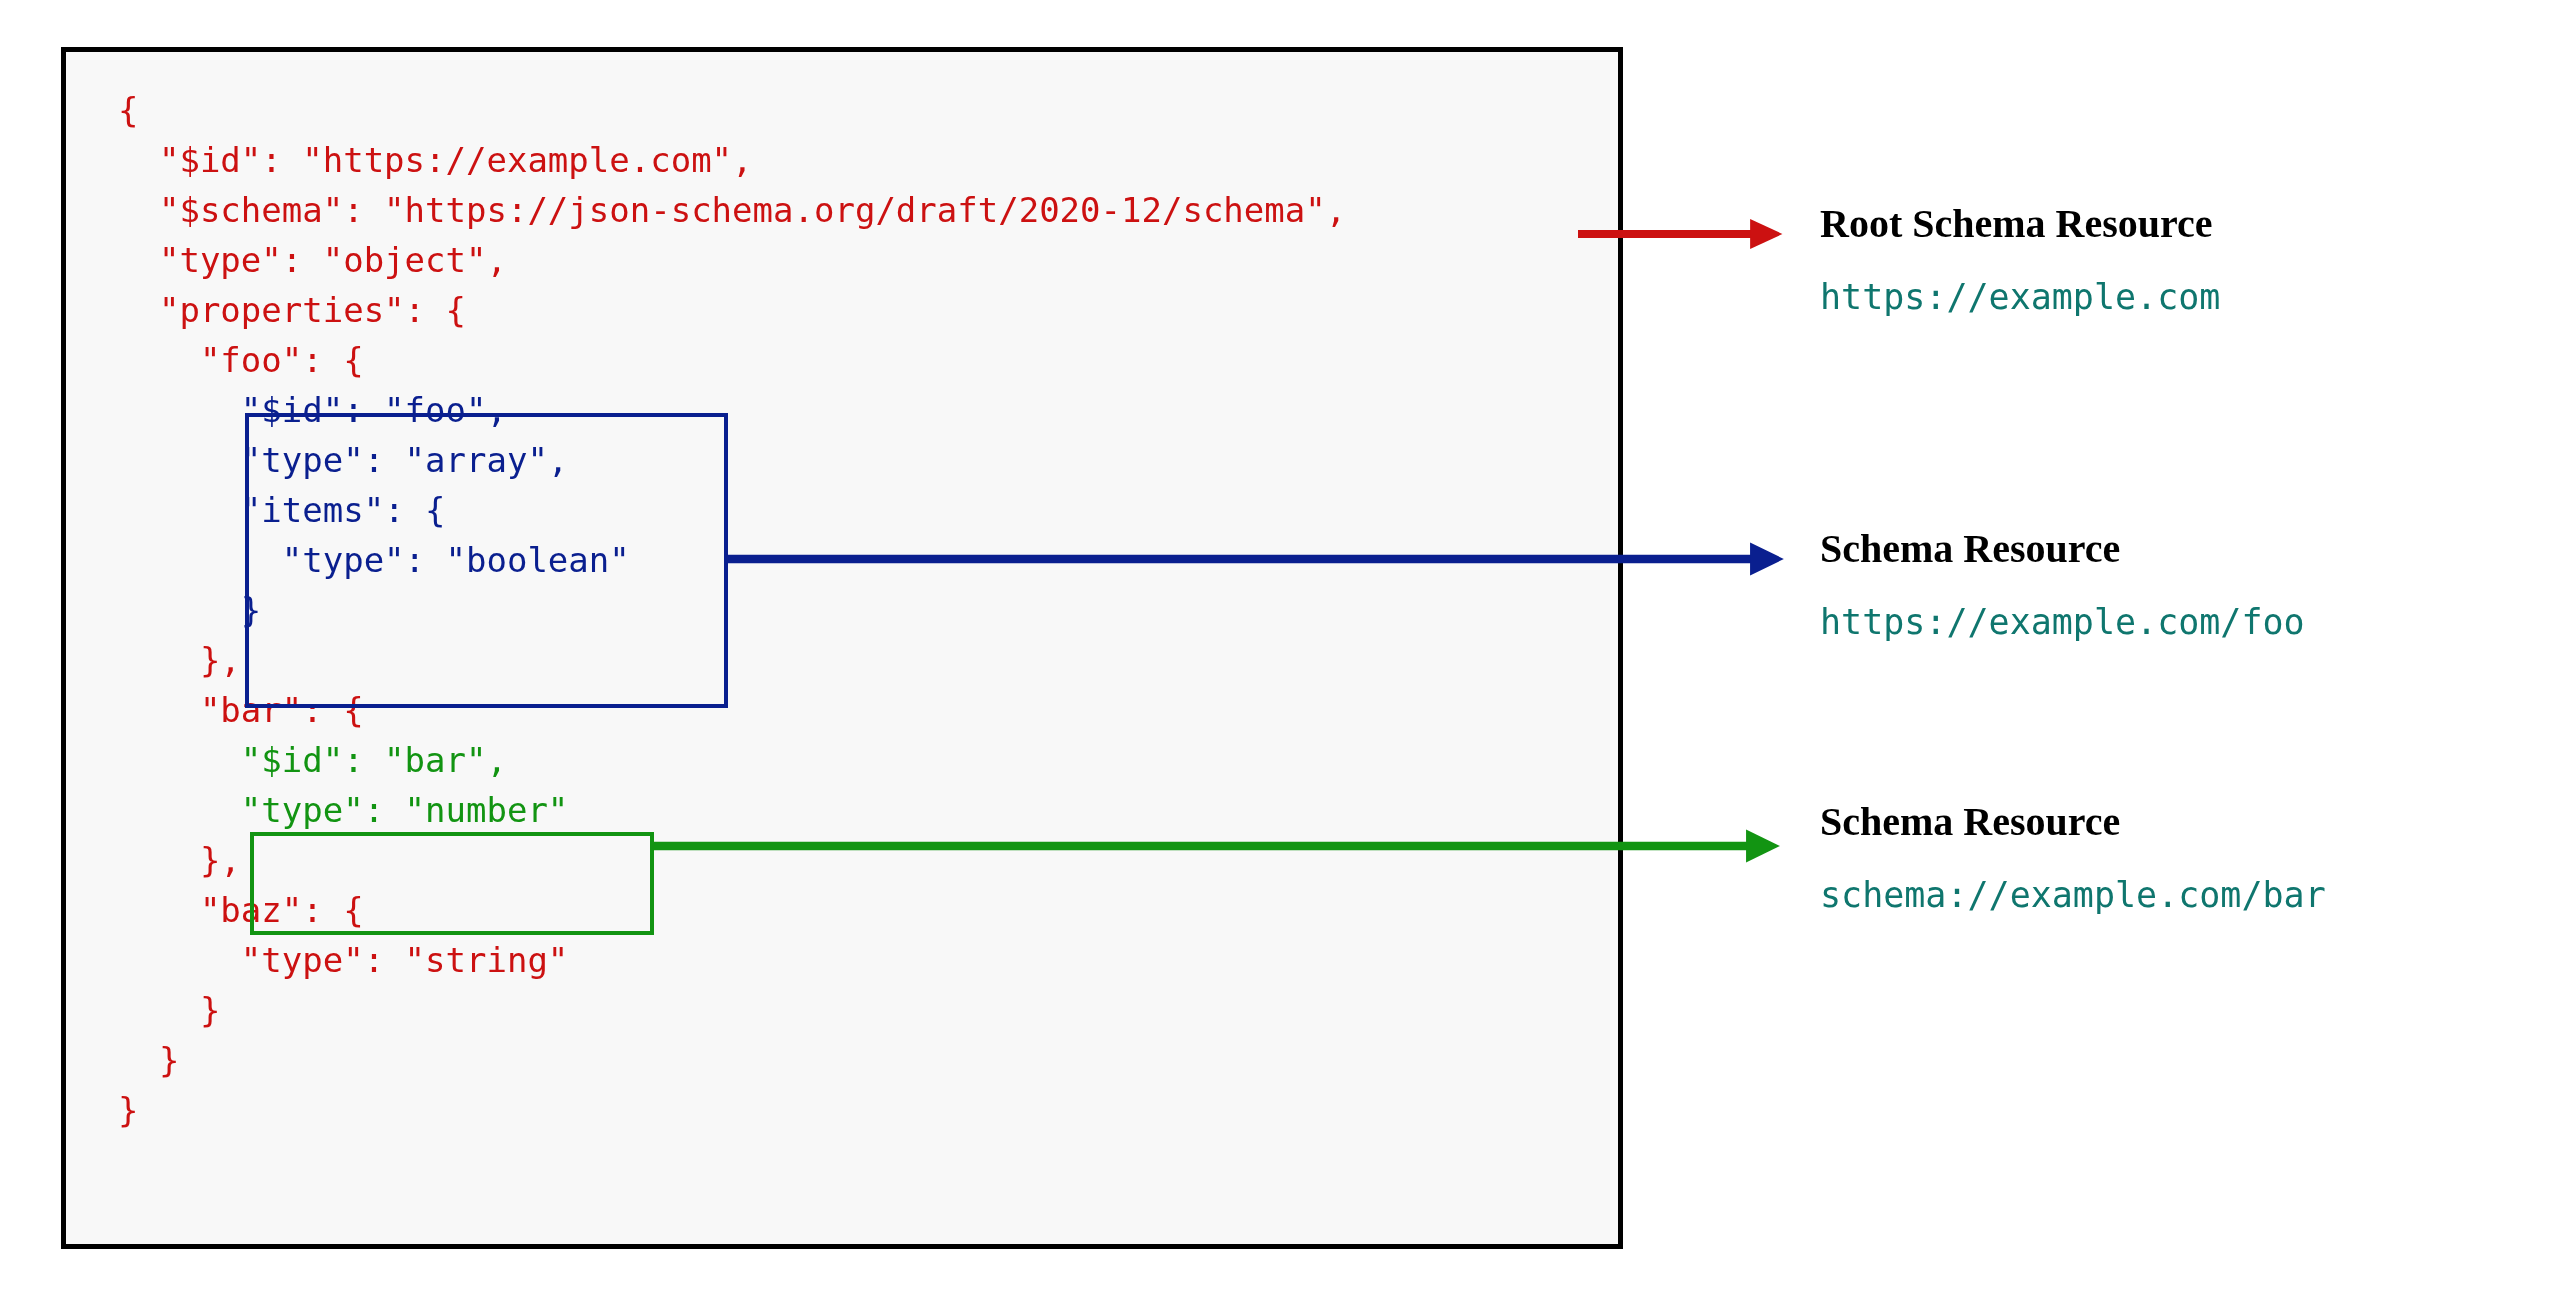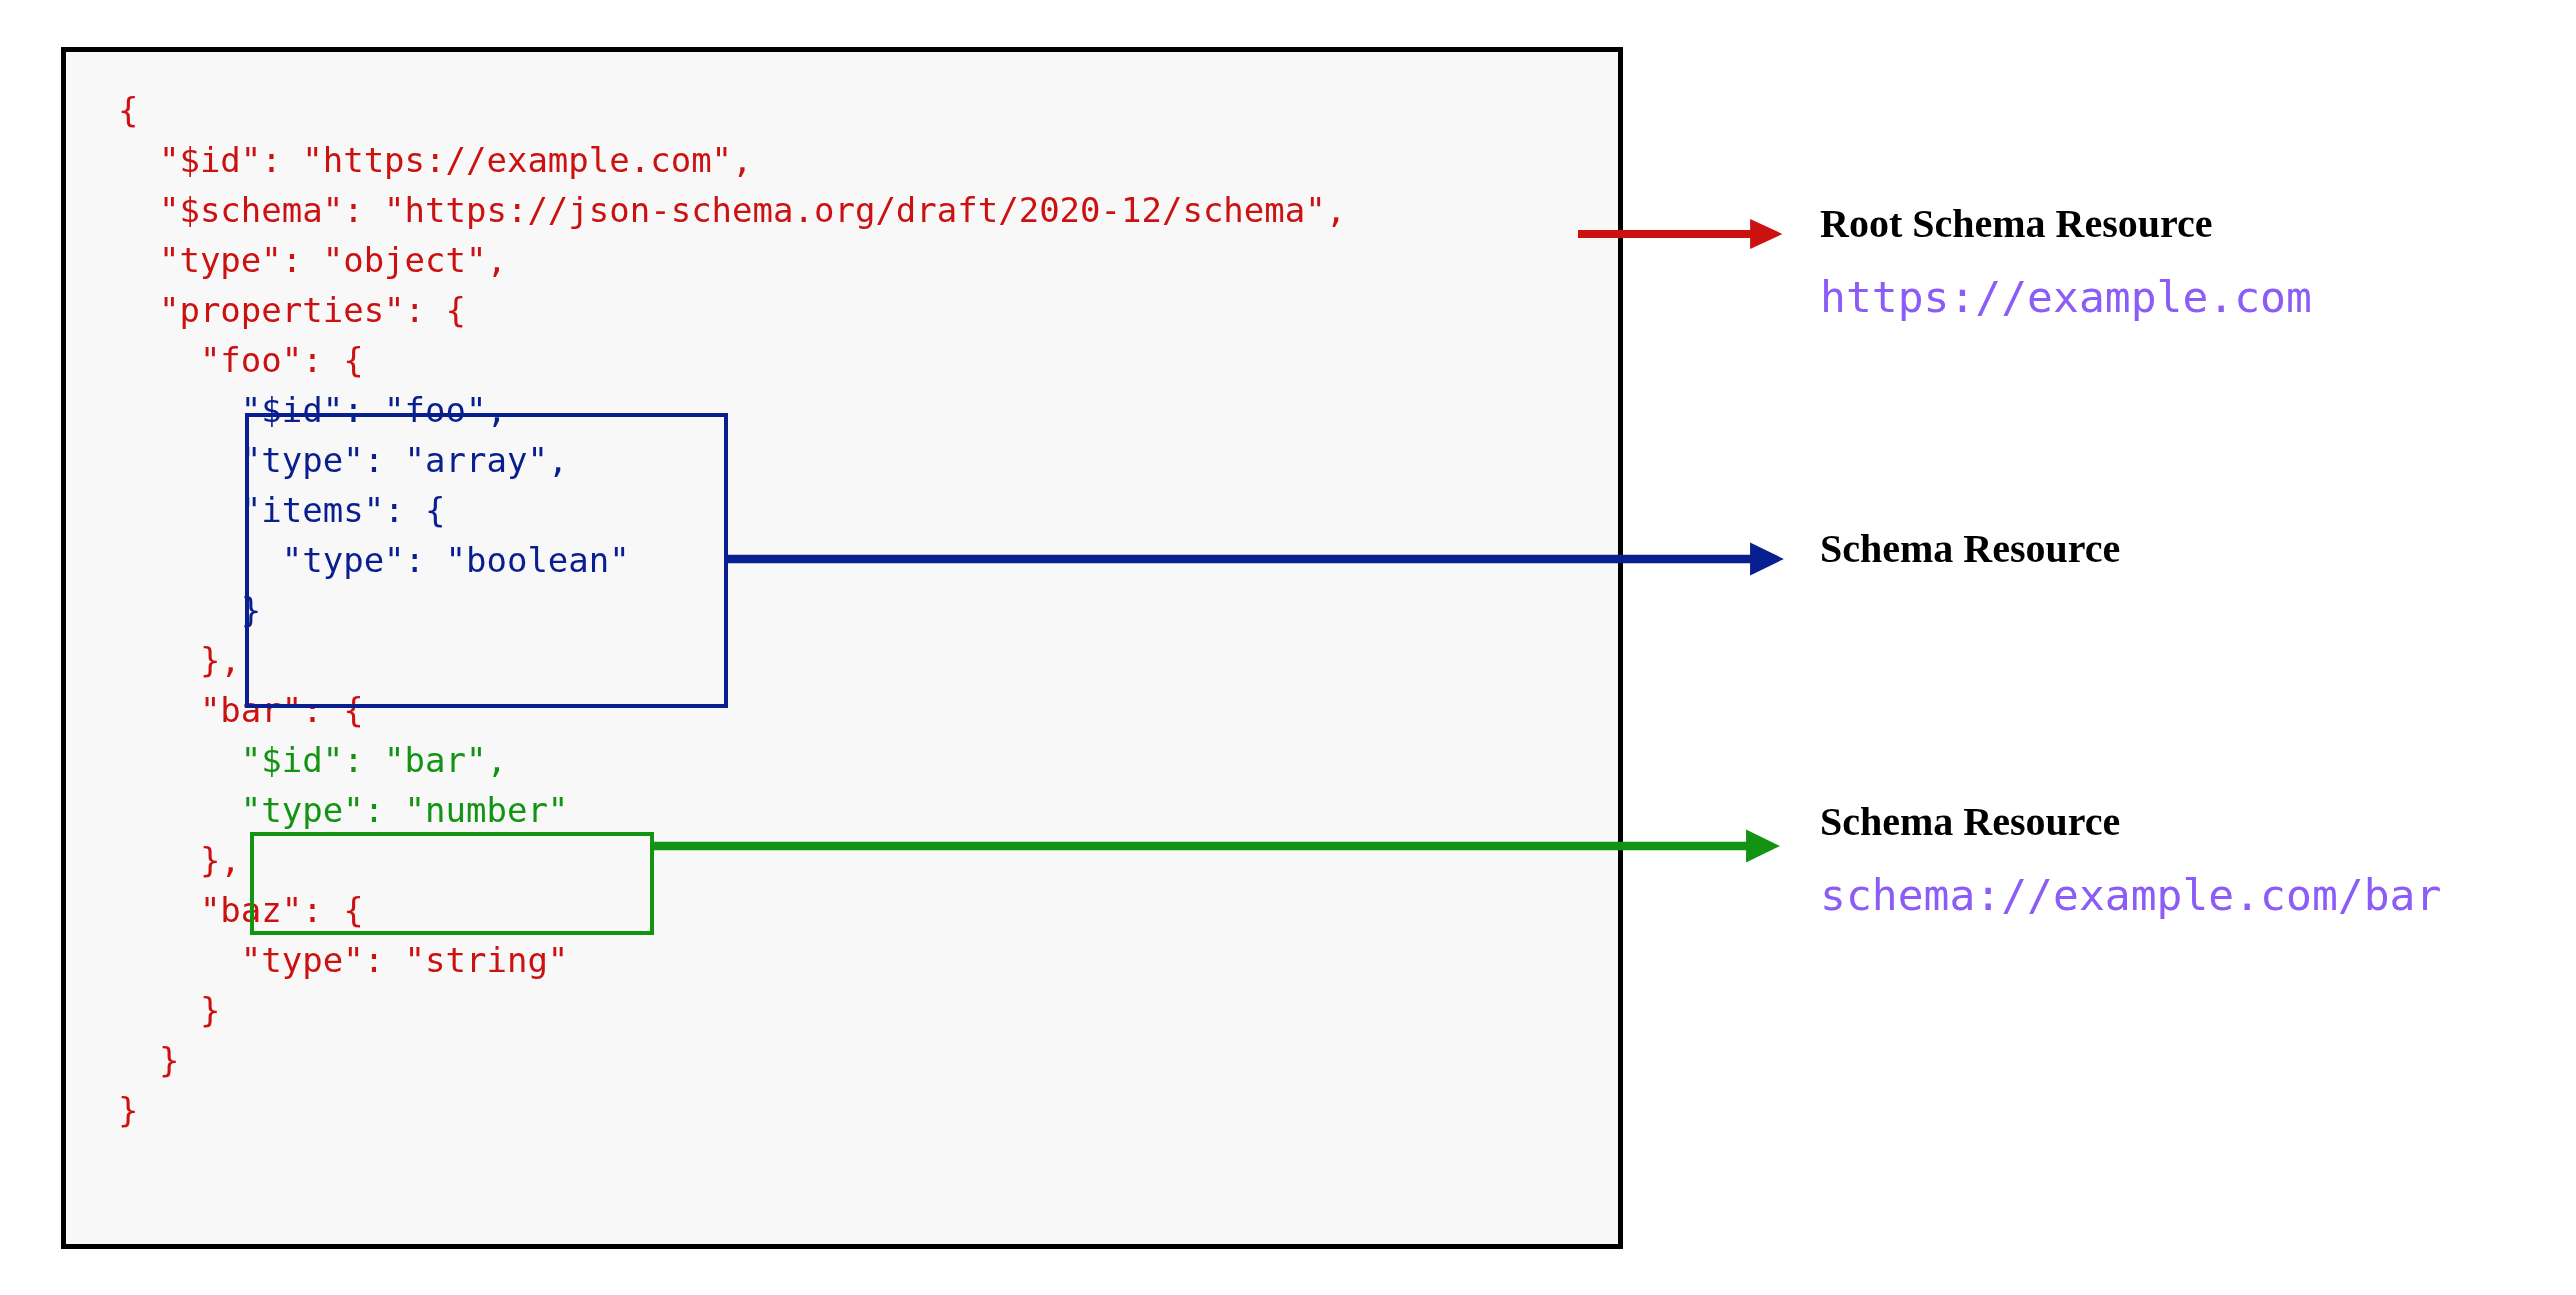--- a/index.html
+++ b/index.html
@@ -90,23 +90,23 @@
     font-weight: bold;
     font-size: 40px;
     line-height: 47px;
     color: #000000;
     white-space: nowrap;
   }
   .label-uri {
     margin: 0;
     margin-top: 30px;
     font-family: "DejaVu Sans Mono", "Liberation Mono", monospace;
-    font-size: 43px;
+    font-size: 35px;
     line-height: 40px;
-    color: #8b5cf6;
+    color: #0f766e;
     white-space: nowrap;
   }
 </style>
 </head>
 <body>
 
 <div id="code-panel">
 
   <pre id="code-block"><span class="code-line">{</span><span class="code-line">  "$id": "https://example.com",</span><span class="code-line">  "$schema": "https://json-schema.org/draft/2020-12/schema",</span><span class="code-line">  "type": "object",</span><span class="code-line">  "properties": {</span><span class="code-line">    "foo": {</span><span class="code-line blue-code">      "$id": "foo",</span><span class="code-line blue-code">      "type": "array",</span><span class="code-line blue-code">      "items": {</span><span class="code-line blue-code">        "type": "boolean"</span><span class="code-line blue-code">      }</span><span class="code-line">    },</span><span class="code-line">    "bar": {</span><span class="code-line green-code">      "$id": "bar",</span><span class="code-line green-code">      "type": "number"</span><span class="code-line">    },</span><span class="code-line">    "baz": {</span><span class="code-line">      "type": "string"</span><span class="code-line">    }</span><span class="code-line">  }</span><span class="code-line">}</span></pre>
 
@@ -130,19 +130,20 @@
   <polygon points="1525,2 1572,25 1525,48" fill="#129412"></polygon>
 </svg>
 
 <div id="root-label-group" class="label-group">
   <p class="label-title">Root Schema Resource</p>
   <p class="label-uri">https://example.com</p>
 </div>
 
 <div id="foo-label-group" class="label-group">
   <p class="label-title">Schema Resource</p>
+  <p class="label-uri">https://example.com/foo</p>
 </div>
 
 <div id="bar-label-group" class="label-group">
   <p class="label-title">Schema Resource</p>
   <p class="label-uri">schema://example.com/bar</p>
 </div>
 
 
 </body></html>

